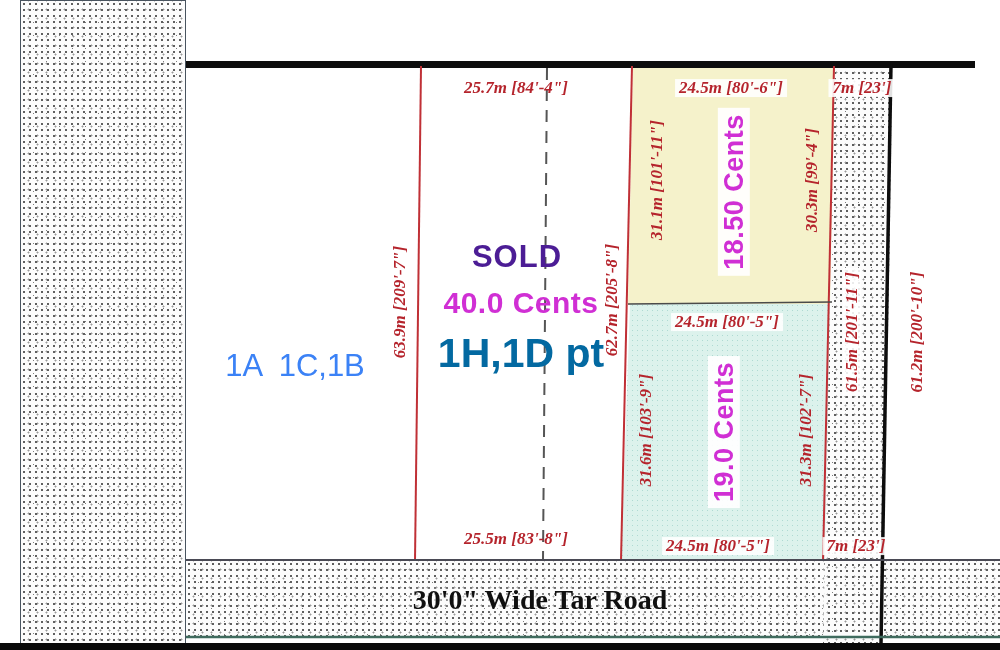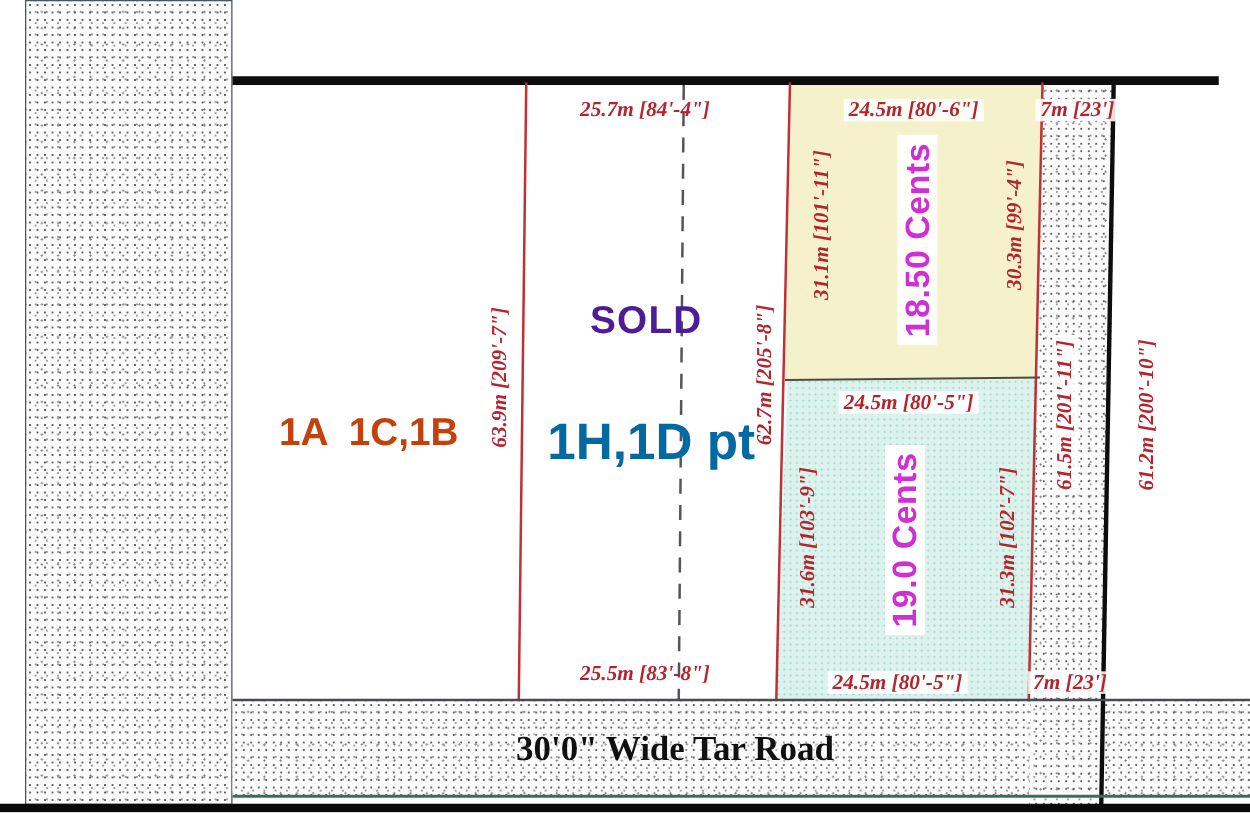--- a/index.html
+++ b/index.html
@@ -72,22 +72,23 @@
     <line x1="186" y1="560" x2="1000" y2="560" stroke="#4a4a55" stroke-width="2"></line>
     <line x1="186" y1="637" x2="1000" y2="637" stroke="#3f6b5e" stroke-width="2.5"></line>
     <rect x="0" y="643" width="1000" height="7" fill="#0a0a0a"></rect>
   </svg>
 
   <div class="lbl dim z5" style="left:516px; top:88px;">25.7m [84'-4"]</div>
   <div class="lbl dim rot z5" style="left:400px; top:302px;">63.9m [209'-7"]</div>
   <div class="lbl dim rot z5" style="left:612px; top:300px;">62.7m [205'-8"]</div>
   <div class="lbl dim z5" style="left:516px; top:539px;">25.5m [83'-8"]</div>
   <div class="lbl z5" style="left:517px; top:257px; font-size:31px; font-weight:bold; color:#4c1d95; letter-spacing:1px;">SOLD</div>
+  <div class="lbl cents z5" style="left:521px; top:303px;">40.0 Cents</div>
   <div class="lbl z5" style="left:521px; top:354px; font-size:41px; font-weight:bold; color:#0369a1;">1H,1D pt</div>
-  <div class="lbl z5" style="left:295px; top:346px; font-size:31px; font-weight:bold; color:#c2410c;">1A  1C,1B</div>
+  <div class="lbl z5" style="left:295px; top:366px; font-size:31px; font-weight:normal; color:#3b82f6;">1A  1C,1B</div>
 
   <div class="lbl dim halo z5" style="left:731px; top:88px;">24.5m [80'-6"]</div>
   <div class="lbl dim rot z5" style="left:657px; top:180px;">31.1m [101'-11"]</div>
   <div class="lbl dim rot z5" style="left:812px; top:180px;">30.3m [99'-4"]</div>
   <div class="lbl cents rot cents-rot z5" style="left:734px; top:192px;">18.50 Cents</div>
 
   <div class="lbl dim halo z5" style="left:727px; top:322px;">24.5m [80'-5"]</div>
   <div class="lbl dim rot z5" style="left:646px; top:430px;">31.6m [103'-9"]</div>
   <div class="lbl dim rot z5" style="left:806px; top:430px;">31.3m [102'-7"]</div>
   <div class="lbl cents rot cents-rot z5" style="left:724px; top:432px;">19.0 Cents</div>

